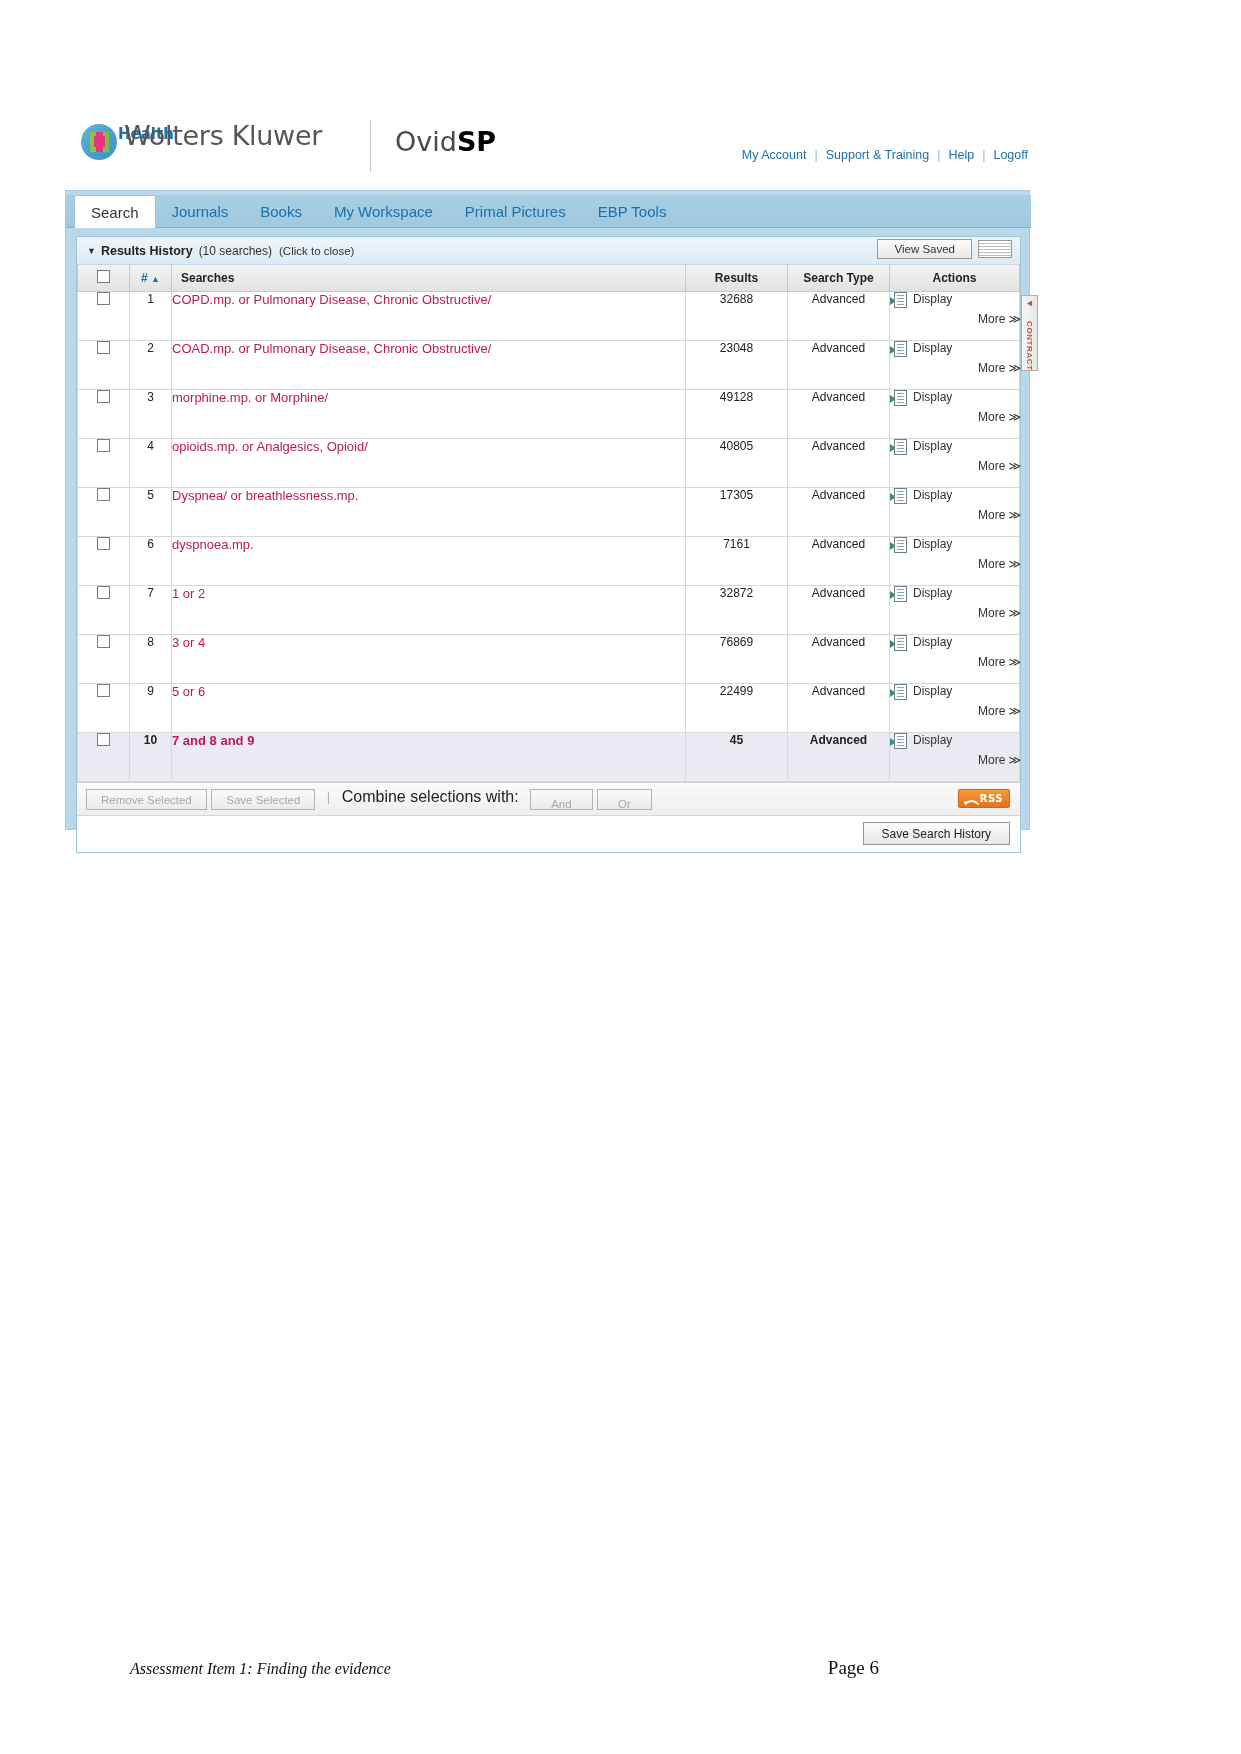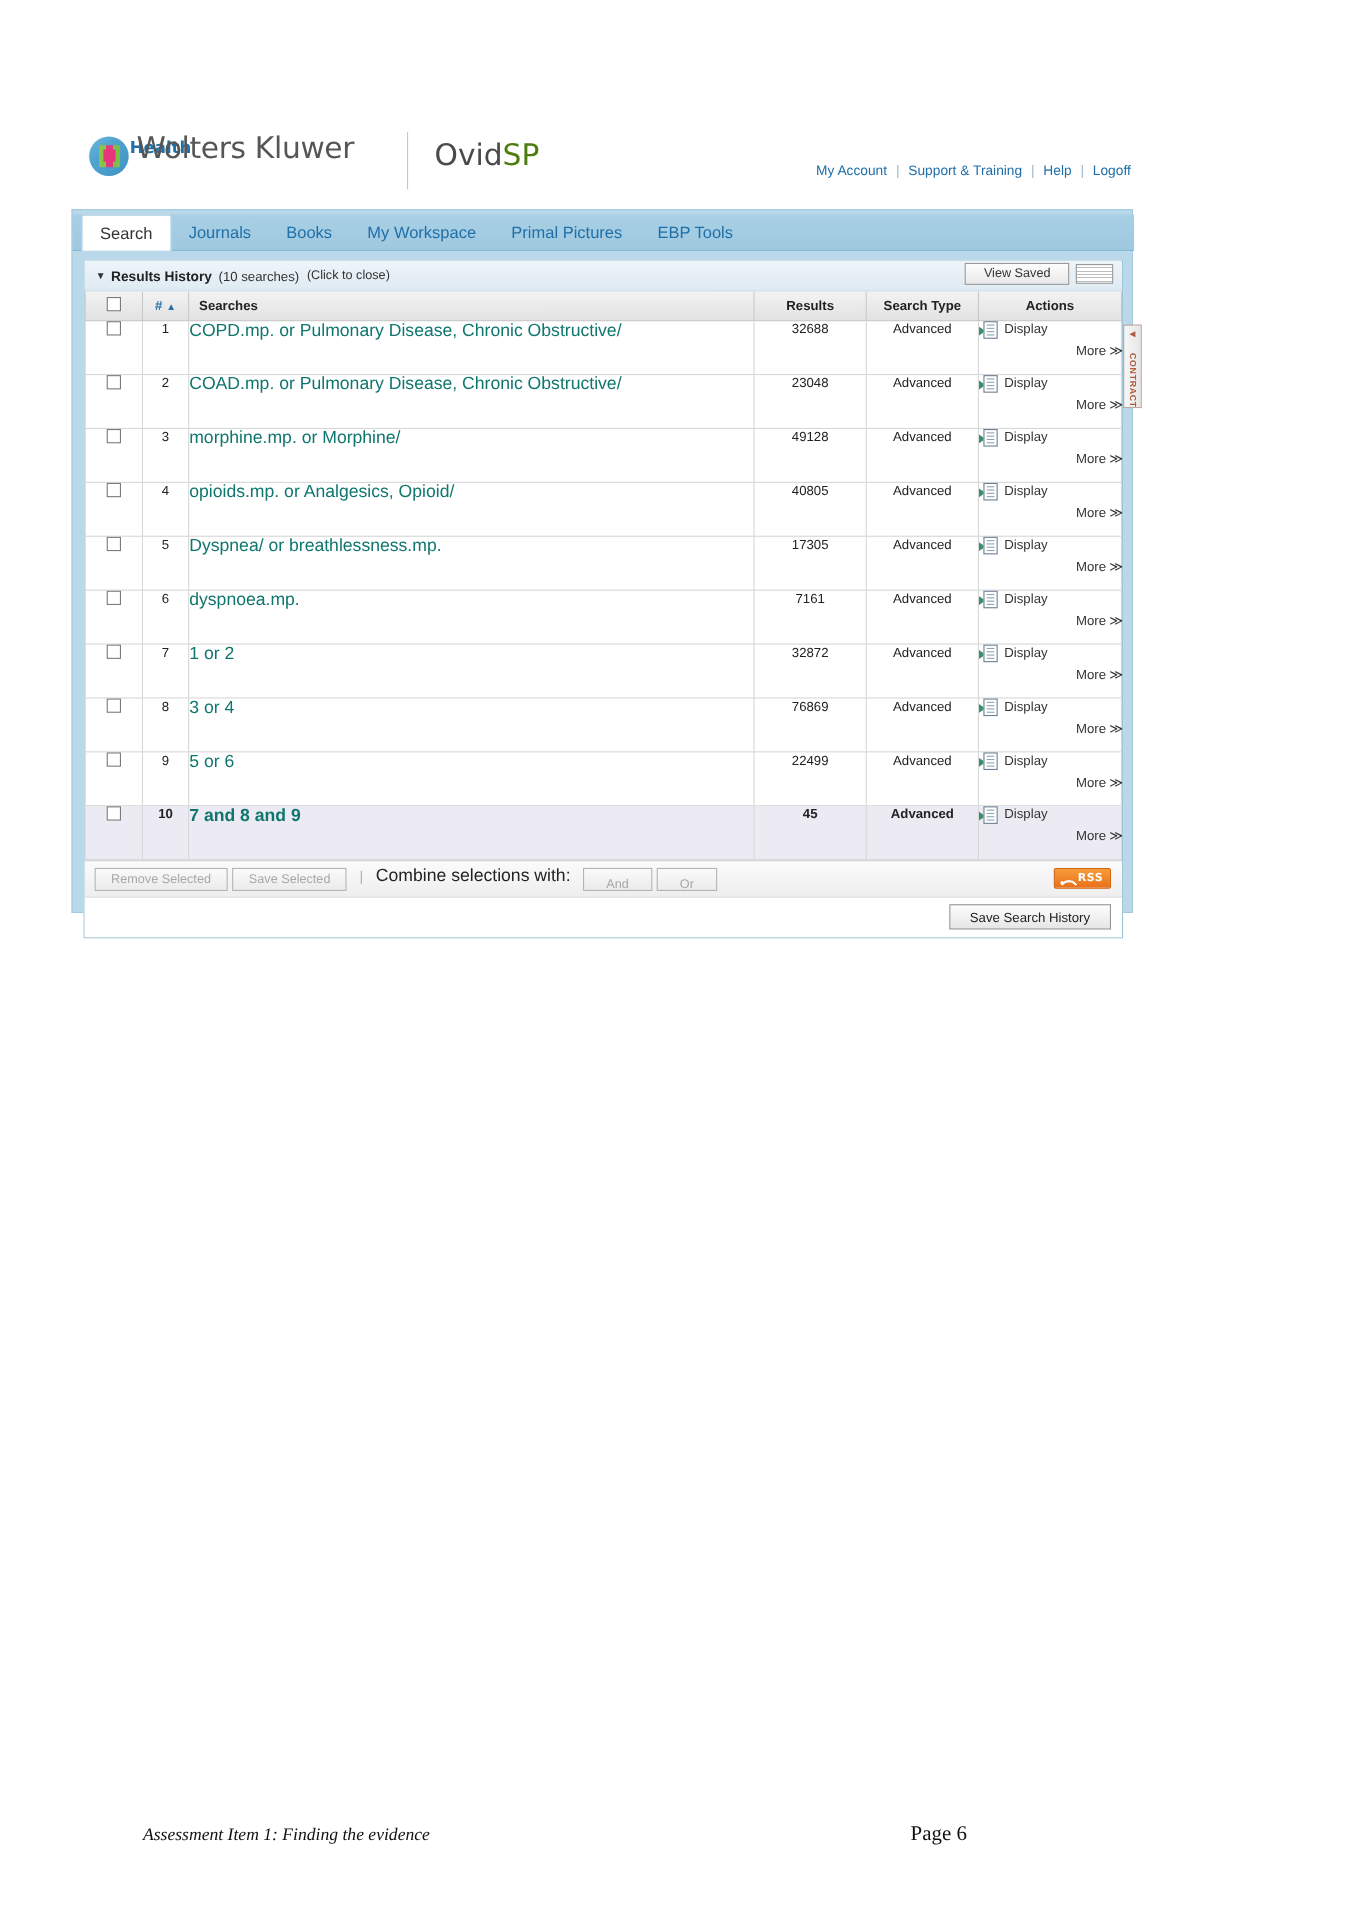--- a/index.html
+++ b/index.html
@@ -96,22 +96,22 @@
   }
   .ovid-logo {
     position: absolute;
     left: 320px;
     top: 6px;
     font-family: "DejaVu Sans", sans-serif;
     font-size: 27px;
     color: #4a4a4a;
   }
   .ovid-logo .sp {
-    color: #4d7c0f;
-    font-weight: normal;
+    color: #000000;
+    font-weight: bold;
   }
 
   
   .top-links {
     position: absolute;
     right: 0px;
     top: 28px;
     font-size: 12.5px;
     color: #1f6fa8;
     white-space: nowrap;
@@ -293,22 +293,22 @@
     cursor: pointer;
   }
   .cell-num {
     text-align: center;
     padding-top: 8px;
     font-size: 12px;
     color: #222;
   }
   .cell-search {
     padding: 8px 0 0 9px;
-    font-size: 16px;
-    color: #0f766e;
+    font-size: 13px;
+    color: #be185d;
   }
   .cell-results {
     text-align: center;
     padding-top: 8px;
     font-size: 12px;
     color: #222;
   }
   .cell-type {
     text-align: center;
     padding-top: 8px;

